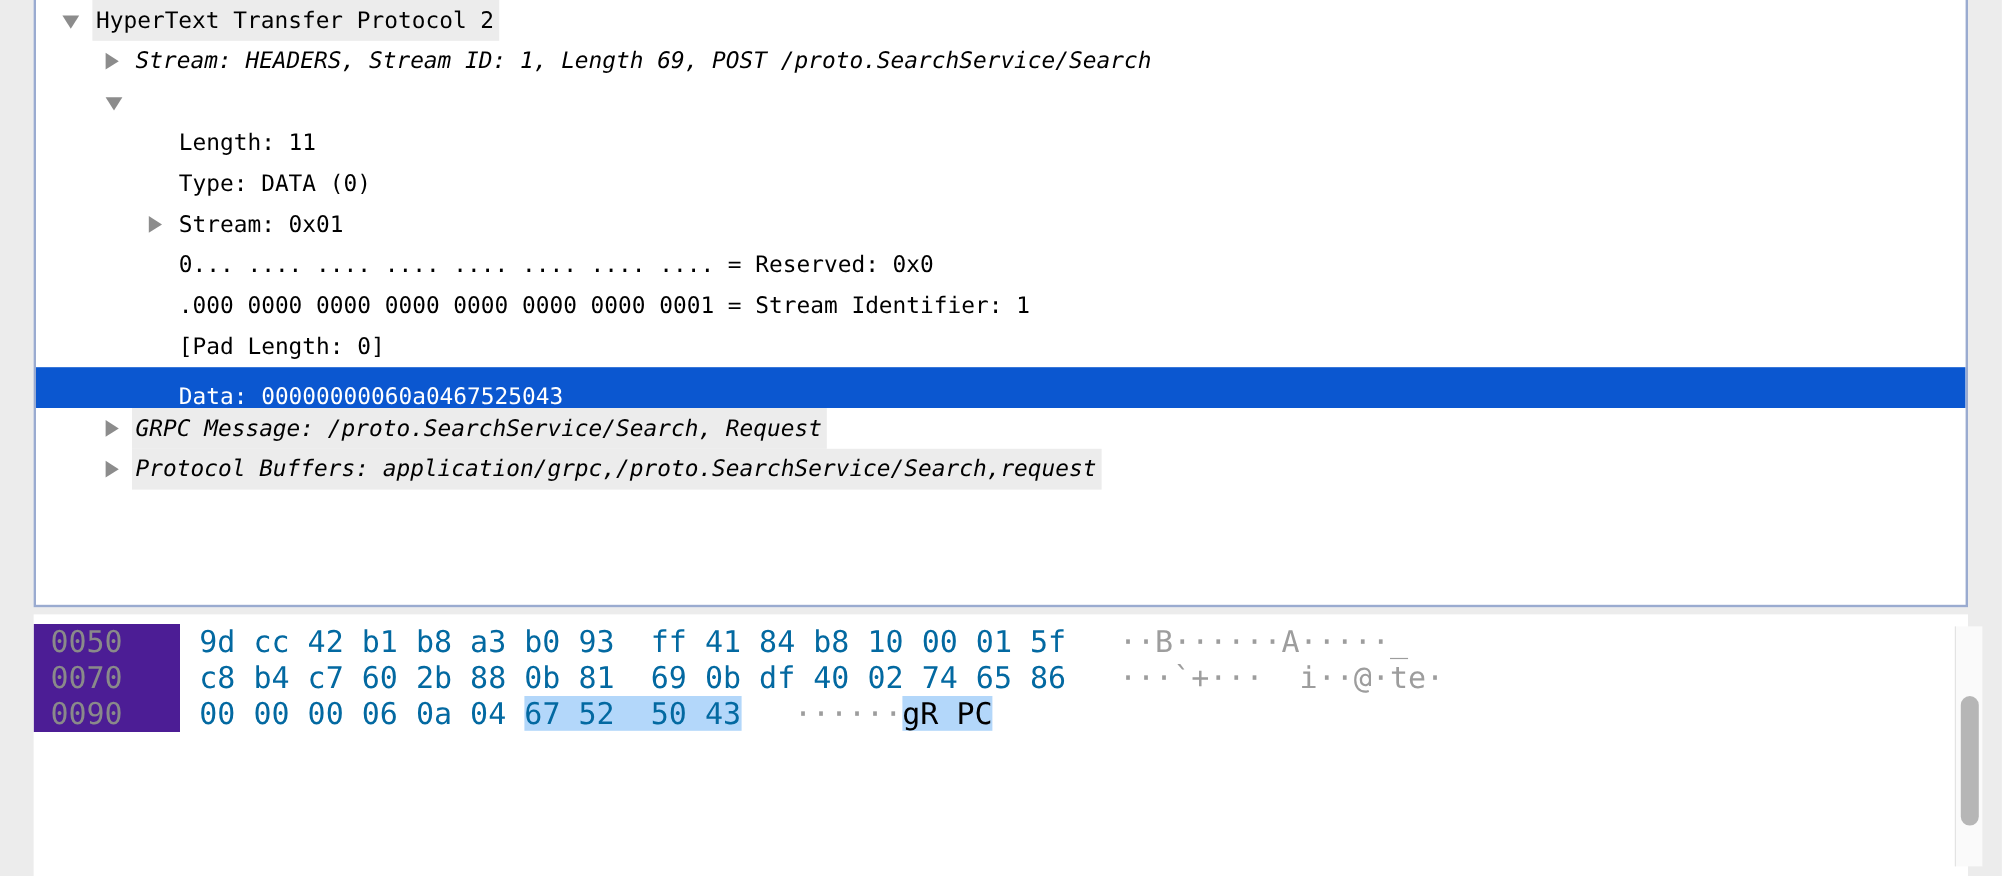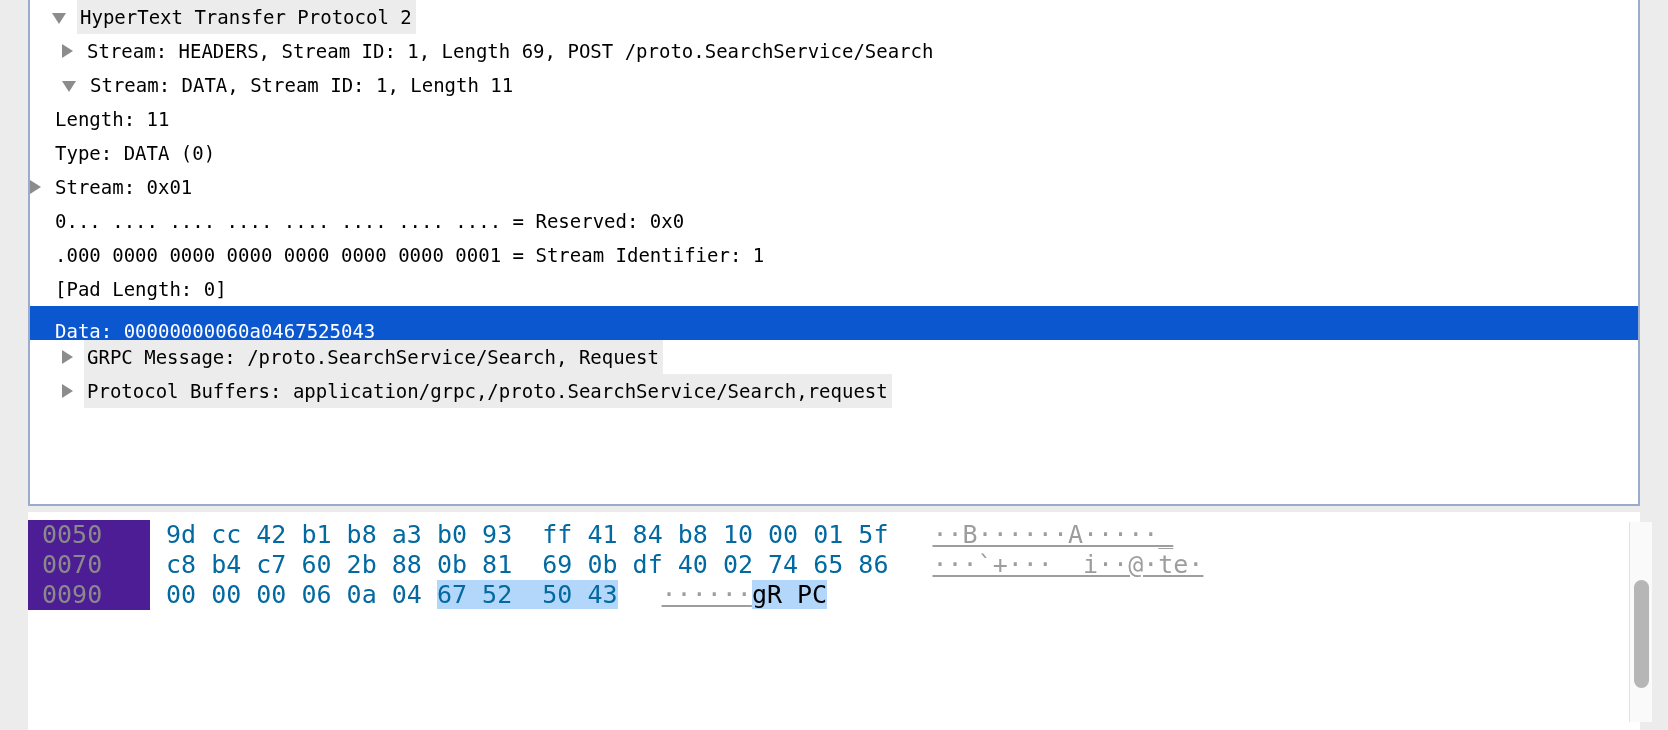--- a/index.html
+++ b/index.html
@@ -58,22 +58,22 @@
     margin-right: 11px;
     border: none;
   }
   .label { padding: 0 4px 0 3px; }
   .row.gray .label { background: #ececec; }
   .row.selected { background: #0b57d0; }
   .row.selected .label { color: #ffffff; background: transparent; margin-top: 16px; }
 
   
   .ind0 { padding-left: 22px; }
-  .ind1 { padding-left: 32px; }
-  .ind2 { }
+  .ind1 { padding-left: 58px; font-style: italic; }
+  .ind2 { padding-left: 94px; }
 
   
   #bytes-pane {
     position: absolute;
     left: 28px; top: 512px;
     width: 1612px; height: 222px;
     background: #ffffff;
     box-sizing: border-box;
     overflow: hidden;
   }
@@ -105,21 +105,21 @@
     margin-left: 16px;
     color: #0369a1;
     white-space: pre;
   }
   .asciibytes {
     margin-left: 44px;
     color: #000;
     white-space: pre;
   }
   .hl { background: #b3d7fa; margin-top: 48px; }
-  .dot { color: #9d9d9d; text-decoration: underline; }
+  .dot { color: #9d9d9d; }
 
   
   #bytes-scrollbar {
     position: absolute;
     right: 16px; top: 522px;
     width: 22px; height: 200px;
     background: #fafafa;
     border-left: 1px solid #e3e3e3;
   }
   #bytes-scrollthumb {
@@ -138,21 +138,20 @@
       <div class="row ind0 gray">
         <span class="twisty open"></span>
         <span class="label">HyperText Transfer Protocol 2</span>
       </div>
       <div class="row ind1">
         <span class="twisty closed"></span>
         <span class="label">Stream: HEADERS, Stream ID: 1, Length 69, POST /proto.SearchService/Search</span>
       </div>
       <div class="row ind1">
         <span class="twisty open"></span>
-        <span class="label">Stream: DATA, Stream ID: 1, Length 11</span>
       </div>
       <div class="row ind2">
         <span class="twisty none"></span>
         <span class="label">Length: 11</span>
       </div>
       <div class="row ind2">
         <span class="twisty none"></span>
         <span class="label">Type: DATA (0)</span>
       </div>
       <div class="row ind2">

